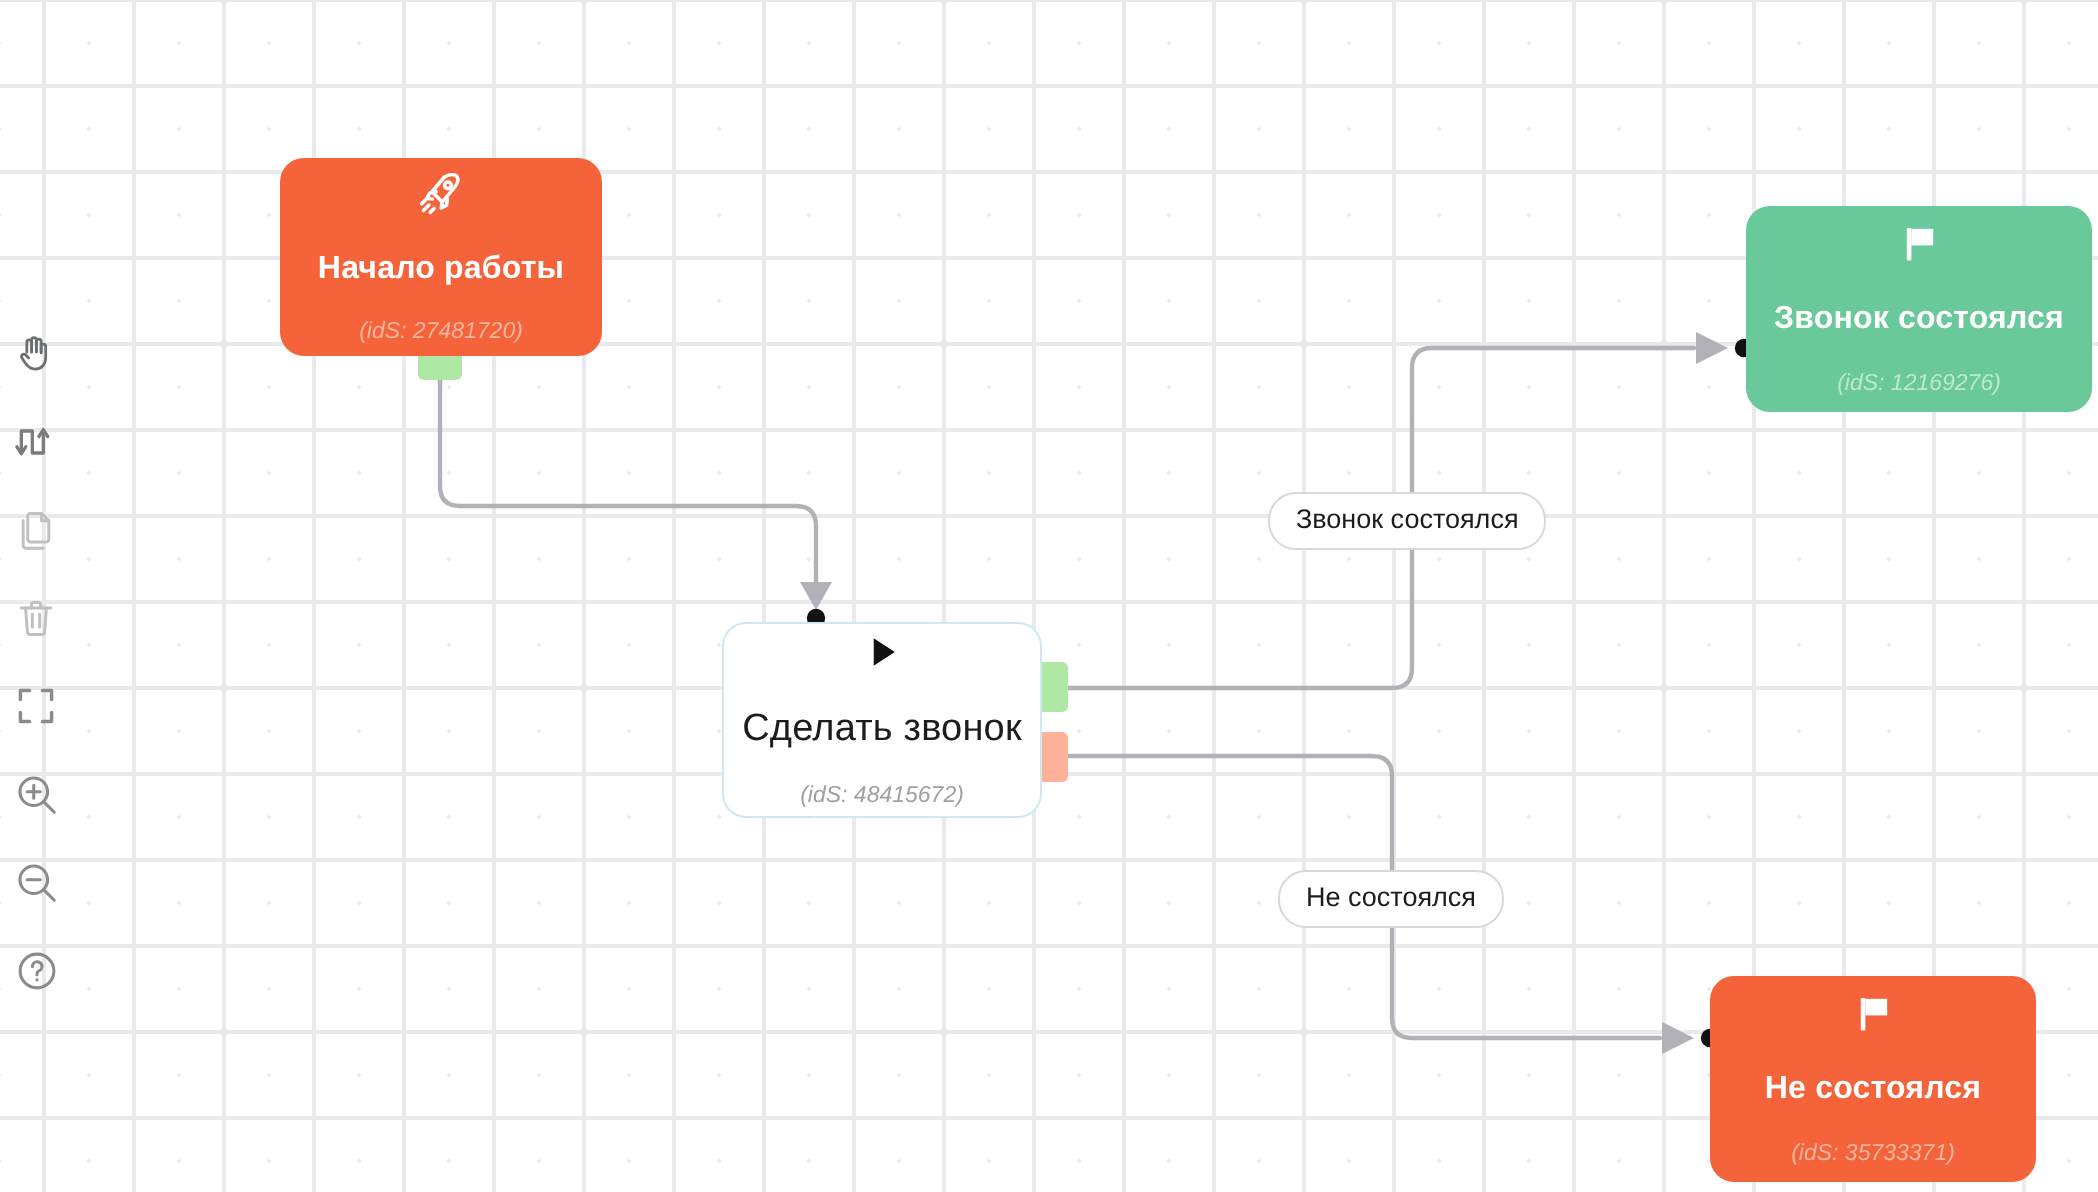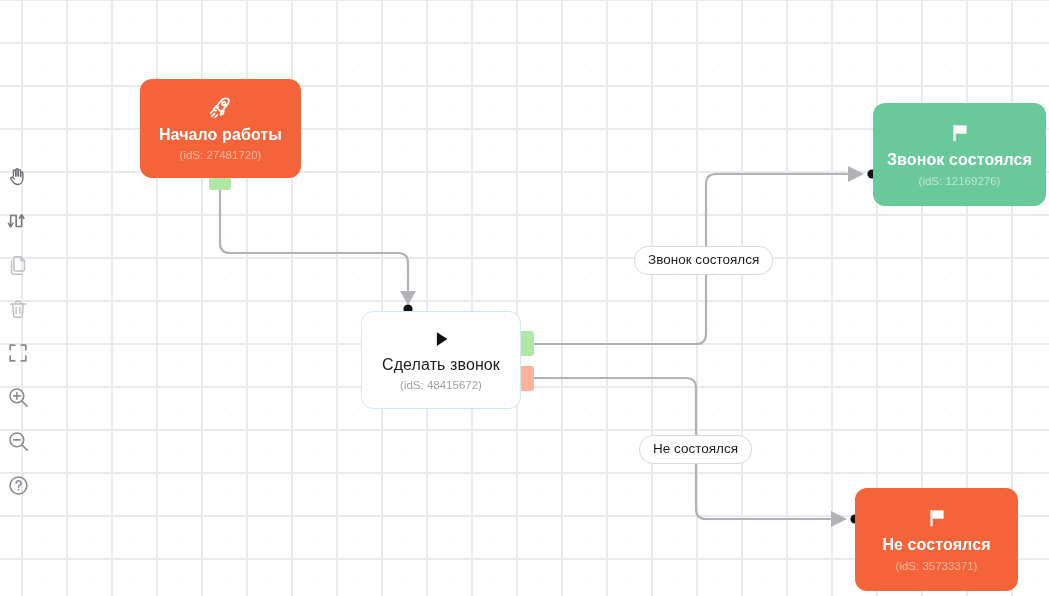--- a/index.html
+++ b/index.html
@@ -70,54 +70,56 @@
   .node {
     position: absolute;
     border-radius: 12px;
     z-index: 10;
     display: flex;
     flex-direction: column;
     align-items: center;
     justify-content: center;
     cursor: pointer;
     user-select: none;
+    gap: 11px;
   }
   .node .node-icon {
     display: flex; align-items: center; justify-content: center;
     margin-bottom: 6px;
   }
   .node .node-title {
     font-size: 16px;
     font-weight: bold;
     letter-spacing: 0.1px;
     line-height: 1.15;
     text-align: center;
   }
   .node .node-sub {
     font-size: 11.5px;
     margin-top: 5px;
     text-align: right;
     line-height: 1.1;
+    font-style: italic;
   }
 
   .node-start {
     left: 140px; top: 79px;
     width: 161px; height: 99px;
     background: #f4633a;
   }
   .node-start .node-title { color: #ffffff; }
   .node-start .node-sub { color: #f8b5a0; }
 
   .node-action {
     left: 361px; top: 311px;
     width: 160px; height: 98px;
     background: #ffffff;
     border: 1.4px solid #cfe7ef;
   }
-  .node-action .node-title { color: #1c1c1c; font-weight: normal; font-size: 16px; text-align: right; }
+  .node-action .node-title { color: #1c1c1c; font-weight: normal; font-size: 19px; text-align: right; }
   .node-action .node-sub { color: #a0a0a0; }
 
   .node-success {
     left: 873px; top: 103px;
     width: 173px; height: 103px;
     background: #6ac99a;
   }
   .node-success .node-title { color: #ffffff; }
   .node-success .node-sub { color: #bfe6d1; }
 

